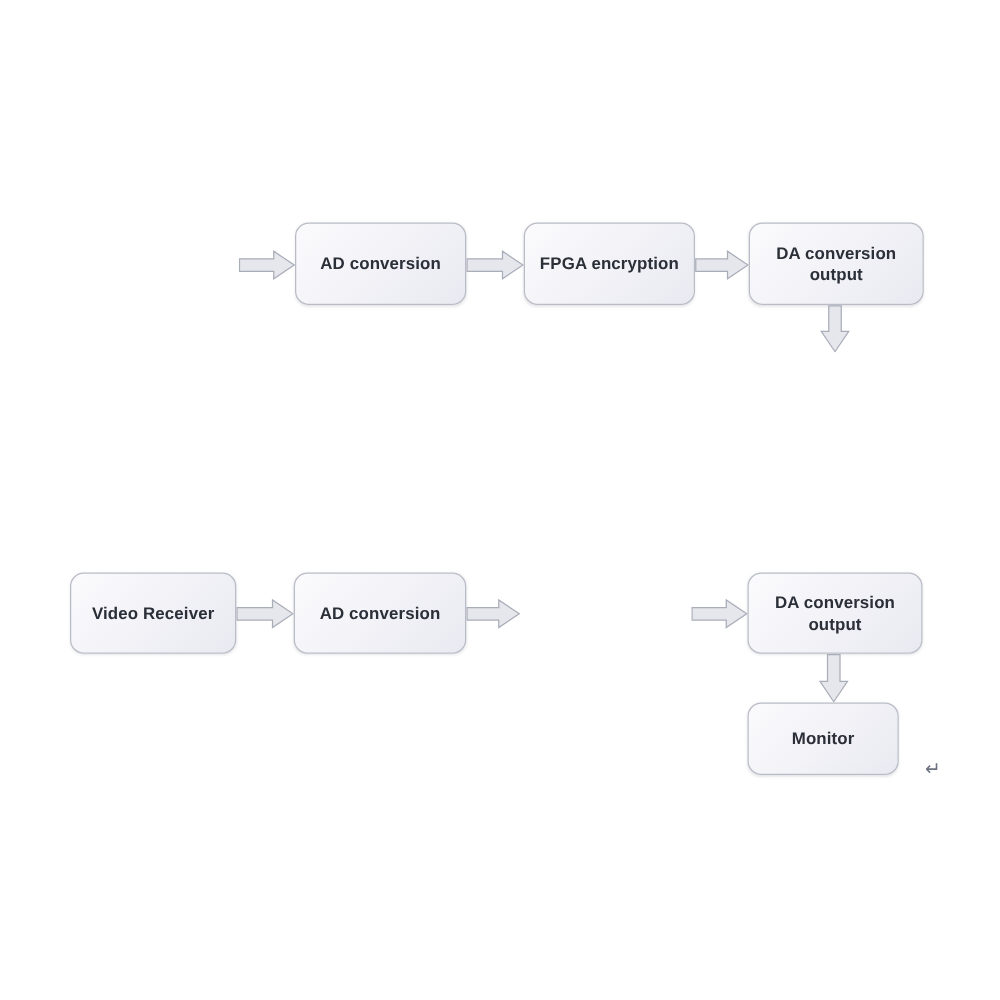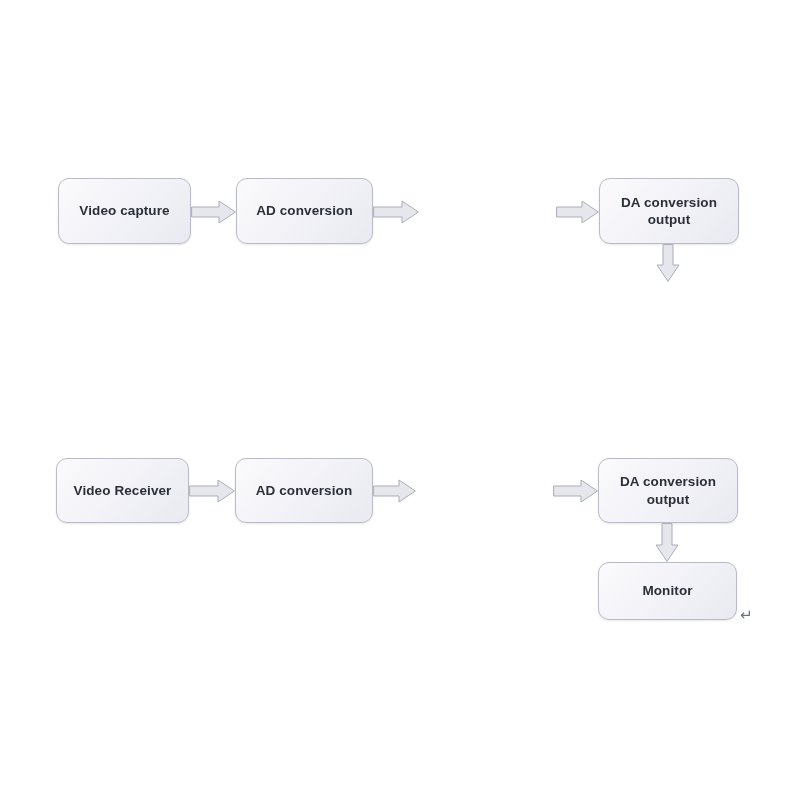--- a/index.html
+++ b/index.html
@@ -49,39 +49,39 @@
     font-size: 15px;
     font-family: "DejaVu Sans", sans-serif;
     line-height: 1;
     user-select: none;
   }
 </style>
 </head>
 <body>
 
 <div id="canvas">
-    <div class="node" style="left: 58px; top: 178px; width: 133px; height: 66px;">
-      <span class="label">Video capture</span>
-    </div>
     <div class="node" style="left: 236px; top: 178px; width: 137px; height: 66px;">
       <span class="label">AD conversion</span>
+    </div>
+    <div class="node" style="left: 419px; top: 178px; width: 137px; height: 66px;">
+      <span class="label">FPGA encryption</span>
     </div>
     <div class="node" style="left: 599px; top: 178px; width: 140px; height: 66px;">
       <span class="label">DA conversion<br>output</span>
     </div>
     <div class="node" style="left: 56px; top: 458px; width: 133px; height: 65px;">
       <span class="label">Video Receiver</span>
     </div>
     <div class="node" style="left: 235px; top: 458px; width: 138px; height: 65px;">
       <span class="label">AD conversion</span>
     </div>
     <div class="node" style="left: 598px; top: 458px; width: 140px; height: 65px;">
       <span class="label">DA conversion<br>output</span>
     </div>
-    <div class="node" style="left: 598px; top: 562px; width: 139px; height: 58px;">
+    <div class="node" style="left: 598px; top: 562px; width: 121px; height: 58px;">
       <span class="label">Monitor</span>
     </div>
     <div class="arrow-h" style="left: 191px; top: 196px; width: 45px; height: 32px;">
       <svg width="45" height="32" viewBox="0 0 45 32">
         <polygon points="0.6,11 28,11 28,5 44.4,16 28,27 28,21 0.6,21" fill="#e6e7ec" stroke="#a9adb8" stroke-width="1" stroke-linejoin="miter"></polygon>
       </svg>
     </div>
     <div class="arrow-h" style="left: 373px; top: 196px; width: 46px; height: 32px;">
       <svg width="46" height="32" viewBox="0 0 46 32">
         <polygon points="0.6,11 29,11 29,5 45.4,16 29,27 29,21 0.6,21" fill="#e6e7ec" stroke="#a9adb8" stroke-width="1" stroke-linejoin="miter"></polygon>

